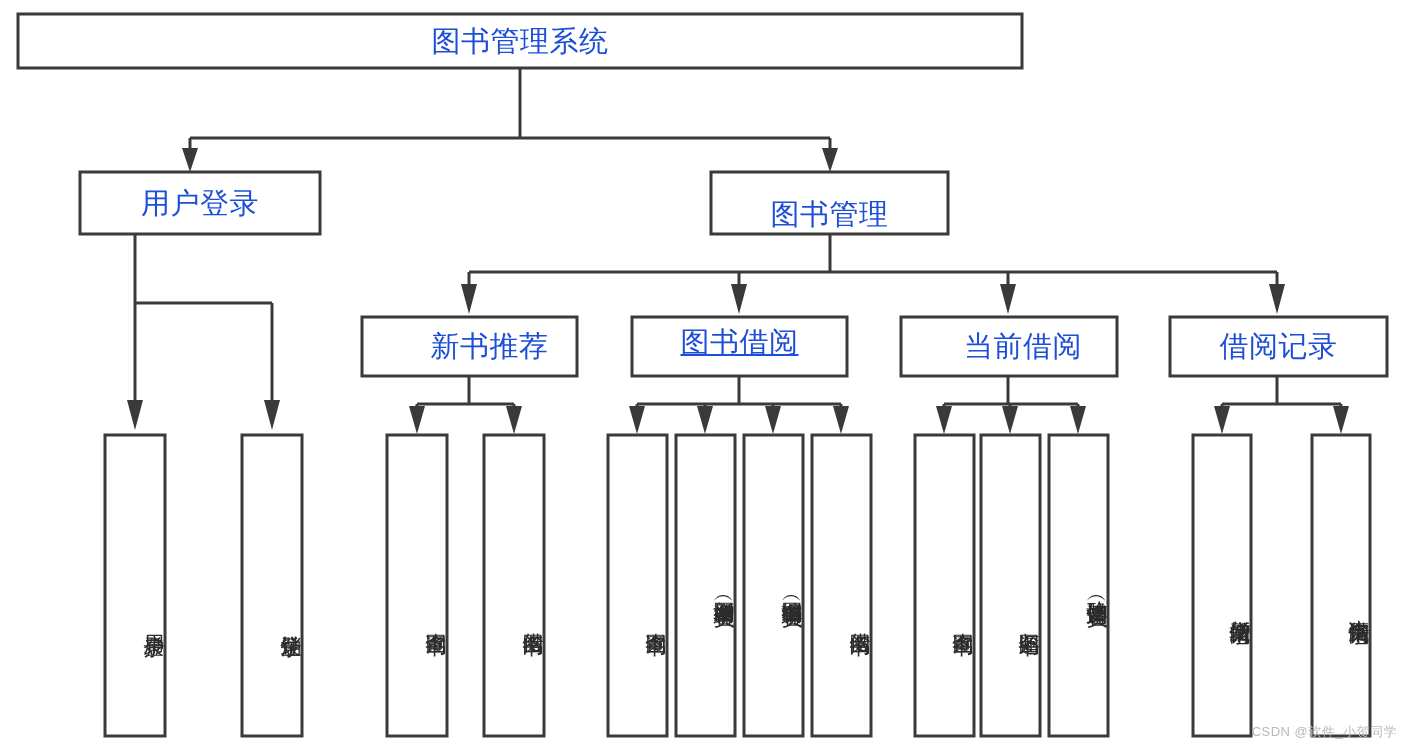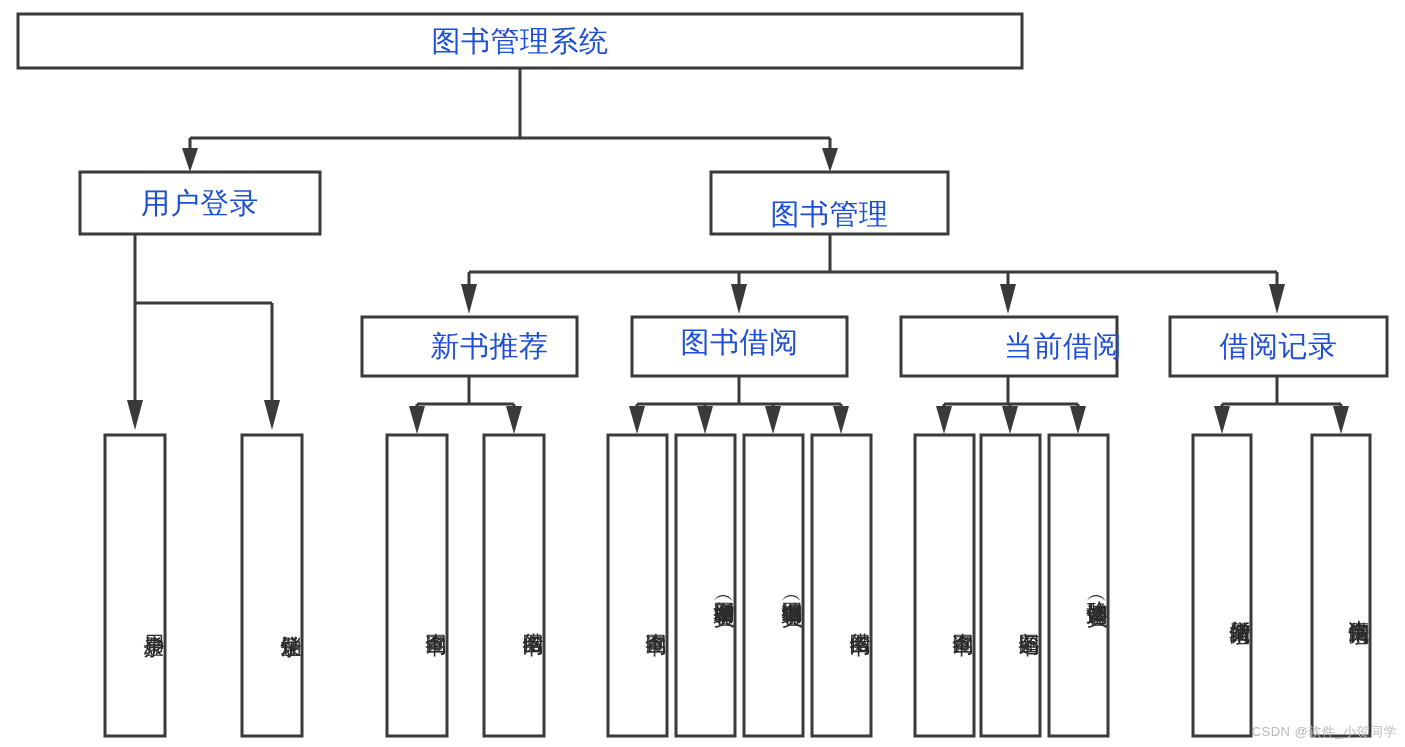--- a/index.html
+++ b/index.html
@@ -187,22 +187,22 @@
     <rect class="node-box" x="1193" y="435" width="58" height="301"></rect>
     <rect class="node-box" x="1312" y="435" width="58" height="301"></rect>
   </svg>
 
   <div class="node-label-h" style="left:18px; top:14px; width:1004px; height:54px;">图书管理系统</div>
 
   <div class="node-label-h" style="left:80px; top:172px; width:240px; height:62px;">用户登录</div>
   <div class="node-label-h" style="left:711px; top:172px; width:237px; height:62px;margin-top:11px;">图书管理</div>
 
   <div class="node-label-h" style="left:362px; top:317px; width:215px; height:59px;margin-left:20px;">新书推荐</div>
-  <div class="node-label-h" style="left:632px; top:317px; width:215px; height:50px;">图书借阅</div>
-  <div class="node-label-h" style="left:901px; top:317px; width:244px; height:59px;margin-left:40px;">当前借阅</div>
+  <div class="node-label-h" style="left:632px; top:317px; width:215px; height:50px;text-decoration:underline;">图书借阅</div>
+  <div class="node-label-h" style="left:901px; top:317px; width:244px; height:59px;">当前借阅</div>
   <div class="node-label-h" style="left:1170px; top:317px; width:217px; height:59px;border-radius:27px;">借阅记录</div>
 
   <div class="node-label-v" style="left:105px; top:510px; width:60px; height:220px;">用户登录</div>
   <div class="node-label-v" style="left:242px; top:510px; width:60px; height:220px;">注销登录</div>
 
   <div class="node-label-v" style="left:387px; top:505px; width:60px; height:225px;">查询图书</div>
   <div class="node-label-v" style="left:484px; top:505px; width:60px; height:225px;">借阅图书</div>
 
   <div class="node-label-v" style="left:608px; top:505px; width:59px; height:225px;">查询图书</div>
   <div class="node-label-v" style="left:676px; top:443px; width:59px; height:290px;">新增图书（管理员）</div>

